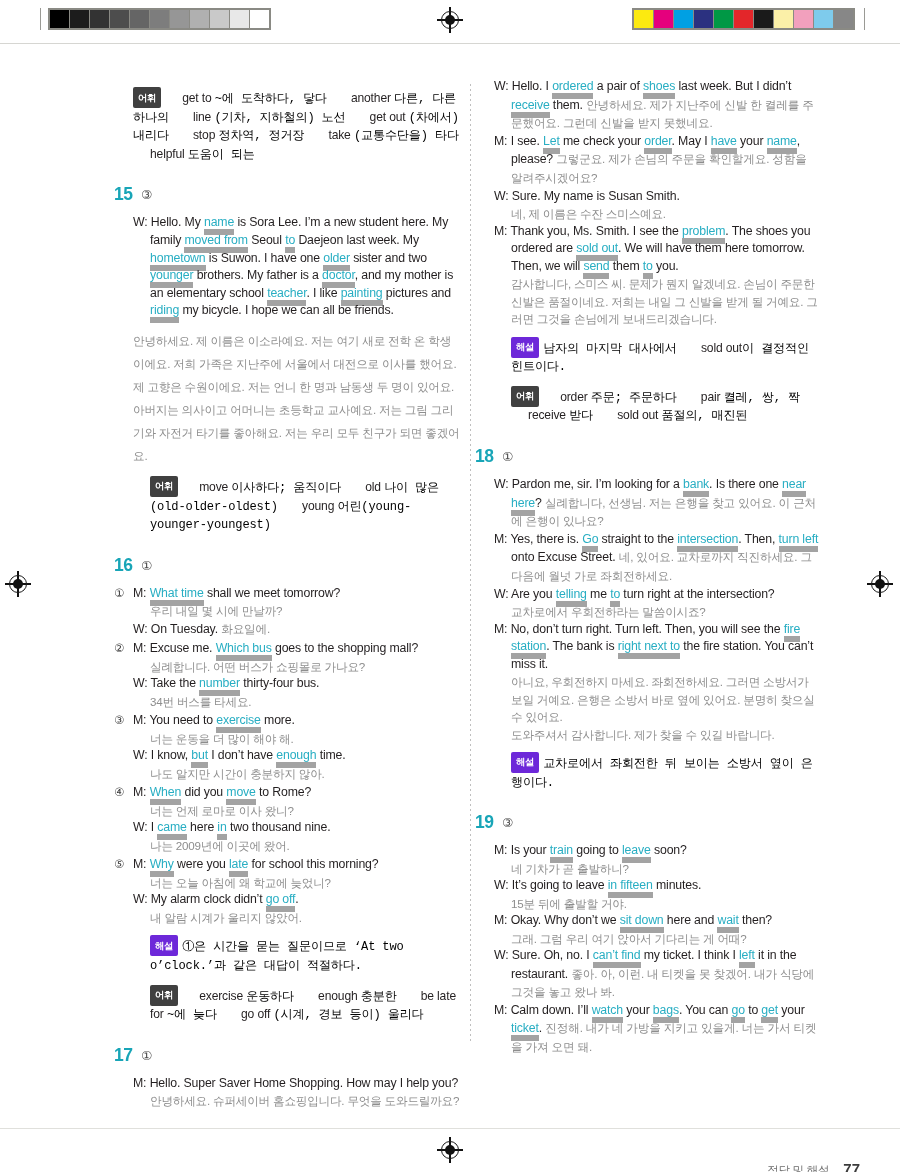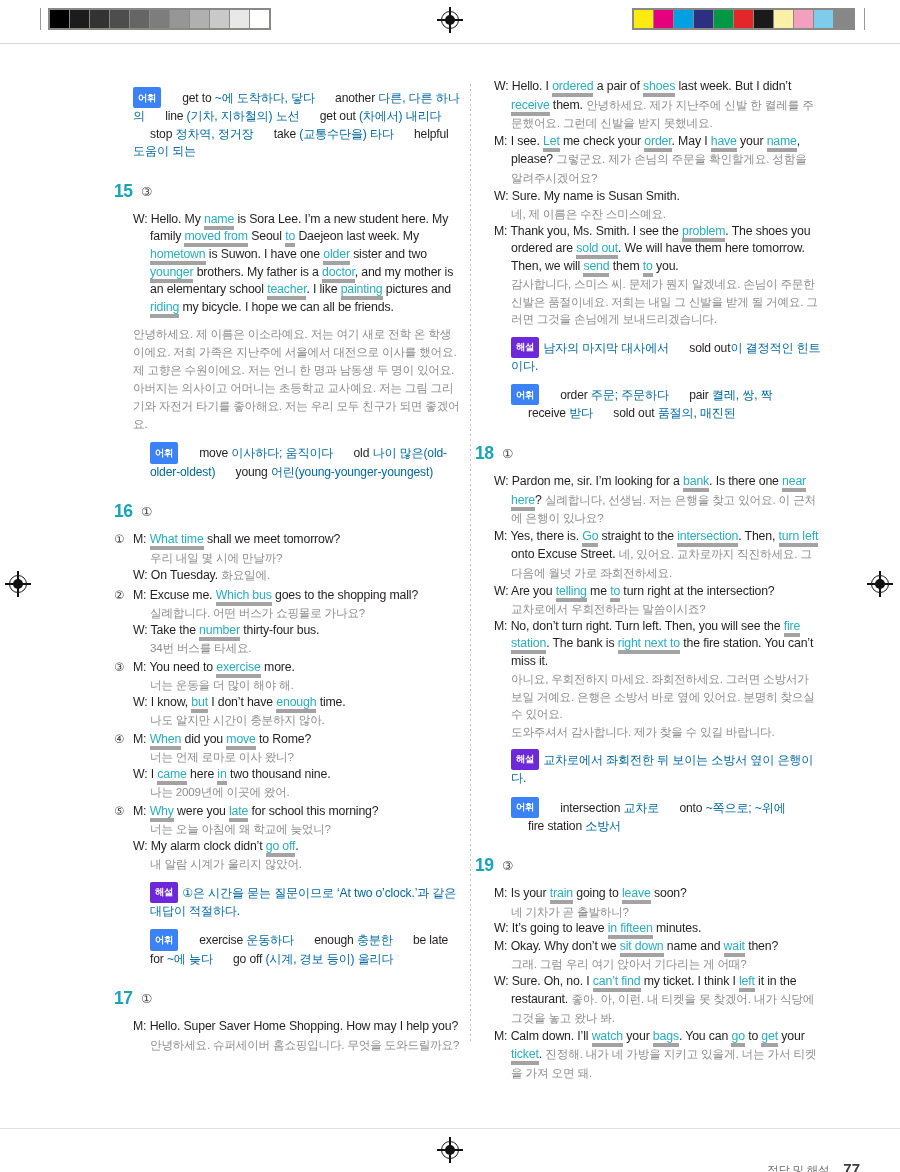--- a/index.html
+++ b/index.html
@@ -167,28 +167,28 @@
     color: #8d8d8d;
     font-size: 11.6px;
     line-height: 17.4px;
     padding-left: 17px;
     letter-spacing: -0.2px;
   }
   .kopara {
     display: block;
     color: #8d8d8d;
     font-size: 11.6px;
-    line-height: 18px;
+    line-height: 23px;
     margin-top: 9px;
     letter-spacing: -0.2px;
   }
 
   .kw {
     color: #28aec3;
-    border-bottom: 4px solid #a3a3a3;
+    border-bottom: 6px solid #a3a3a3;
     padding-bottom: 0px;
   }
 
   
   .choice {
     display: flex;
     margin-top: 2px;
   }
   .choice .cnum {
     width: 19px;
@@ -211,23 +211,23 @@
     display: inline-block;
     color: #ffffff;
     font-size: 9.4px;
     font-weight: bold;
     padding: 1.5px 5px 2px 5px;
     border-radius: 2px;
     margin-right: 4px;
     vertical-align: 1.5px;
     letter-spacing: -0.3px;
   }
-  .badge.vocab { background: #3b82f6; }
+  .badge.vocab { background: #404040; }
   .badge.expl  { background: #6d28d9; }
-  .note .kotxt { color: #0369a1; }
+  .note .kotxt { color: #000000; font-family: Liberation Mono, monospace; }
   .note .entxt { color: #231f20; margin-left: 17px; }
 
   .indent-note { padding-left: 17px; }
 
   
   .pagefoot {
     position: absolute;
     top: 1082px;
     left: 0;
     width: 860px;
@@ -415,31 +415,31 @@
             <span class="qans">①</span>
           </div>
           <div class="line"><span class="spk">W: </span><span>Pardon me, sir. I’m looking for a </span><span class="kw">bank</span><span>. Is there one </span><span class="kw">near here</span><span>? </span><span class="ko">실례합니다, 선생님. 저는 은행을 찾고 있어요. 이 근처에 은행이 있나요?</span></div>
           <div class="line"><span class="spk">M: </span><span>Yes, there is. </span><span class="kw">Go</span><span> straight to the </span><span class="kw">intersection</span><span>. Then, </span><span class="kw">turn left</span><span> onto Excuse Street. </span><span class="ko">네, 있어요. 교차로까지 직진하세요. 그 다음에 월넛 가로 좌회전하세요.</span></div>
           <div class="line"><span class="spk">W: </span><span>Are you </span><span class="kw">telling</span><span> me </span><span class="kw">to</span><span> turn right at the intersection?</span></div>
           <div class="koblock">교차로에서 우회전하라는 말씀이시죠?</div>
           <div class="line"><span class="spk">M: </span><span>No, don’t turn right. Turn left. Then, you will see the </span><span class="kw">fire station</span><span>. The bank is </span><span class="kw">right next to</span><span> the fire station. You can’t miss it.</span></div>
           <div class="koblock">아니요, 우회전하지 마세요. 좌회전하세요. 그러면 소방서가 보일 거예요. 은행은 소방서 바로 옆에 있어요. 분명히 찾으실 수 있어요.</div>
           <div class="koblock">도와주셔서 감사합니다. 제가 찾을 수 있길 바랍니다.</div>
           <div class="note indent-note"><span class="badge expl">해설</span><span class="kotxt">교차로에서 좌회전한 뒤 보이는 소방서 옆이 은행이다.</span></div>
-          <div class="note indent-note"><span class="badge vocab">어휘</span><span class="entxt">intersection </span><span class="kotxt">교차로 </span><span class="entxt">onto </span><span class="kotxt">~쪽으로; ~위에 </span><span class="entxt">fire station </span><span class="kotxt">소방서</span></div>
         </div>
         <div class="qblock">
           <div class="qhead">
             <span class="qnum">19</span>
             <span class="qans">③</span>
           </div>
           <div class="line"><span class="spk">M: </span><span>Is your </span><span class="kw">train</span><span> going to </span><span class="kw">leave</span><span> soon?</span></div>
           <div class="koblock">네 기차가 곧 출발하니?</div>
           <div class="line"><span class="spk">W: </span><span>It’s going to leave </span><span class="kw">in fifteen</span><span> minutes.</span></div>
-          <div class="line"><span class="spk">M: </span><span>Okay. Why don’t we </span><span class="kw">sit down</span><span> name and </span><span class="kw">wait</span><span> then?</span></div>
+          <div class="koblock">15분 뒤에 출발할 거야.</div>
+          <div class="line"><span class="spk">M: </span><span>Okay. Why don’t we </span><span class="kw">sit down</span><span> here and </span><span class="kw">wait</span><span> then?</span></div>
           <div class="koblock">그래. 그럼 우리 여기 앉아서 기다리는 게 어때?</div>
           <div class="line"><span class="spk">W: </span><span>Sure. Oh, no. I </span><span class="kw">can’t find</span><span> my ticket. I think I </span><span class="kw">left</span><span> it in the restaurant. </span><span class="ko">좋아. 아, 이런. 내 티켓을 못 찾겠어. 내가 식당에 그것을 놓고 왔나 봐.</span></div>
           <div class="line"><span class="spk">M: </span><span>Calm down. I’ll </span><span class="kw">watch</span><span> your </span><span class="kw">bags</span><span>. You can </span><span class="kw">go</span><span> to </span><span class="kw">get</span><span> your </span><span class="kw">ticket</span><span>. </span><span class="ko">진정해. 내가 네 가방을 지키고 있을게. 너는 가서 티켓을 가져 오면 돼.</span></div>
         </div>
       </div>
   </div>
 
   <div class="pagefoot">
     <span class="pf-label">정답 및 해설</span>
     <span class="pf-num">77</span>

